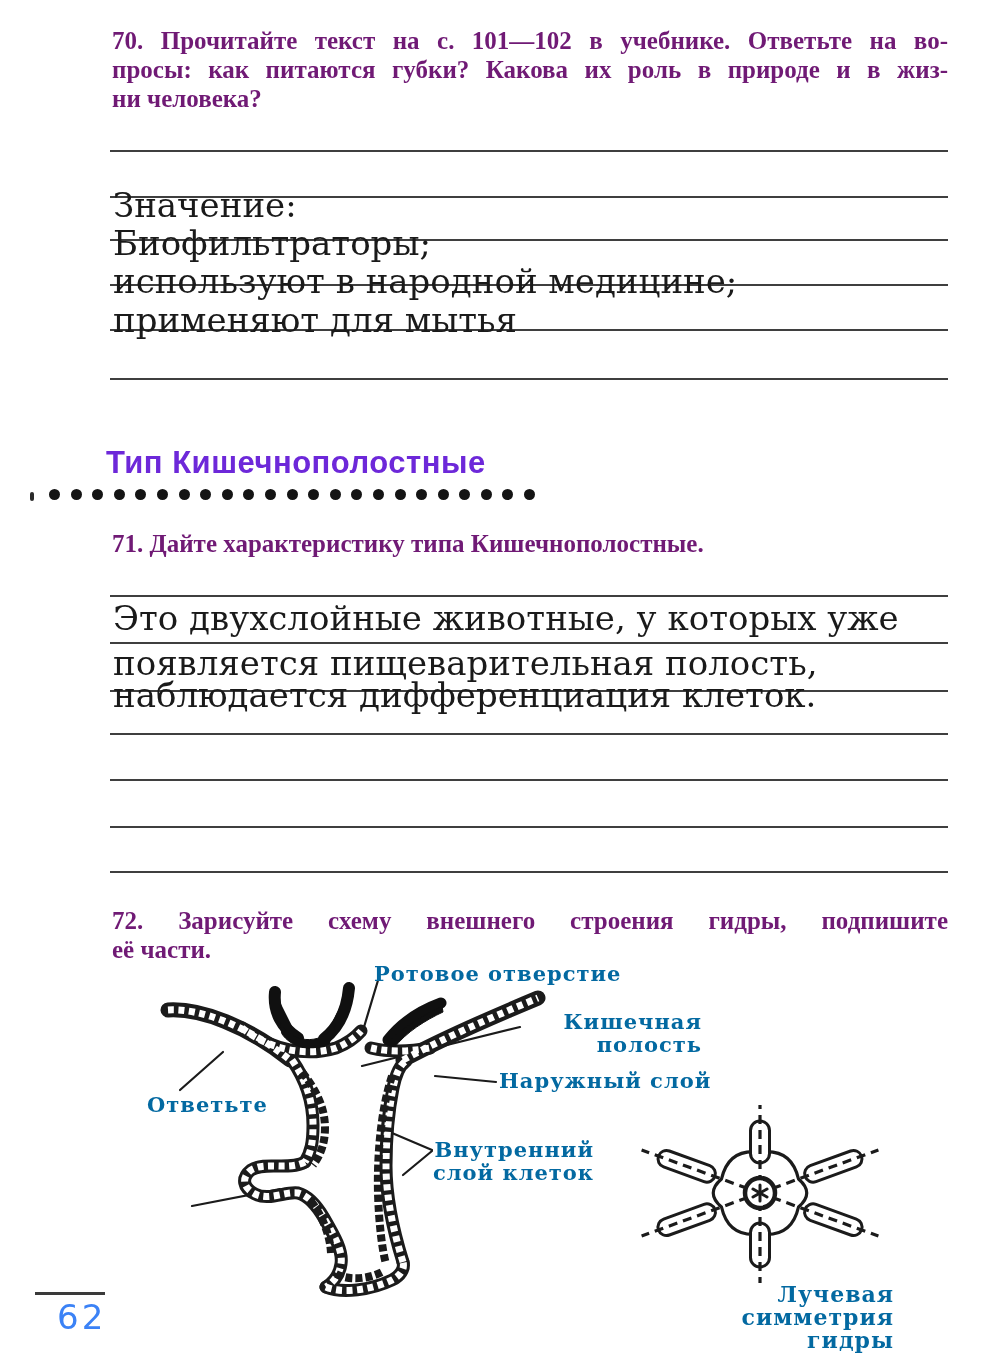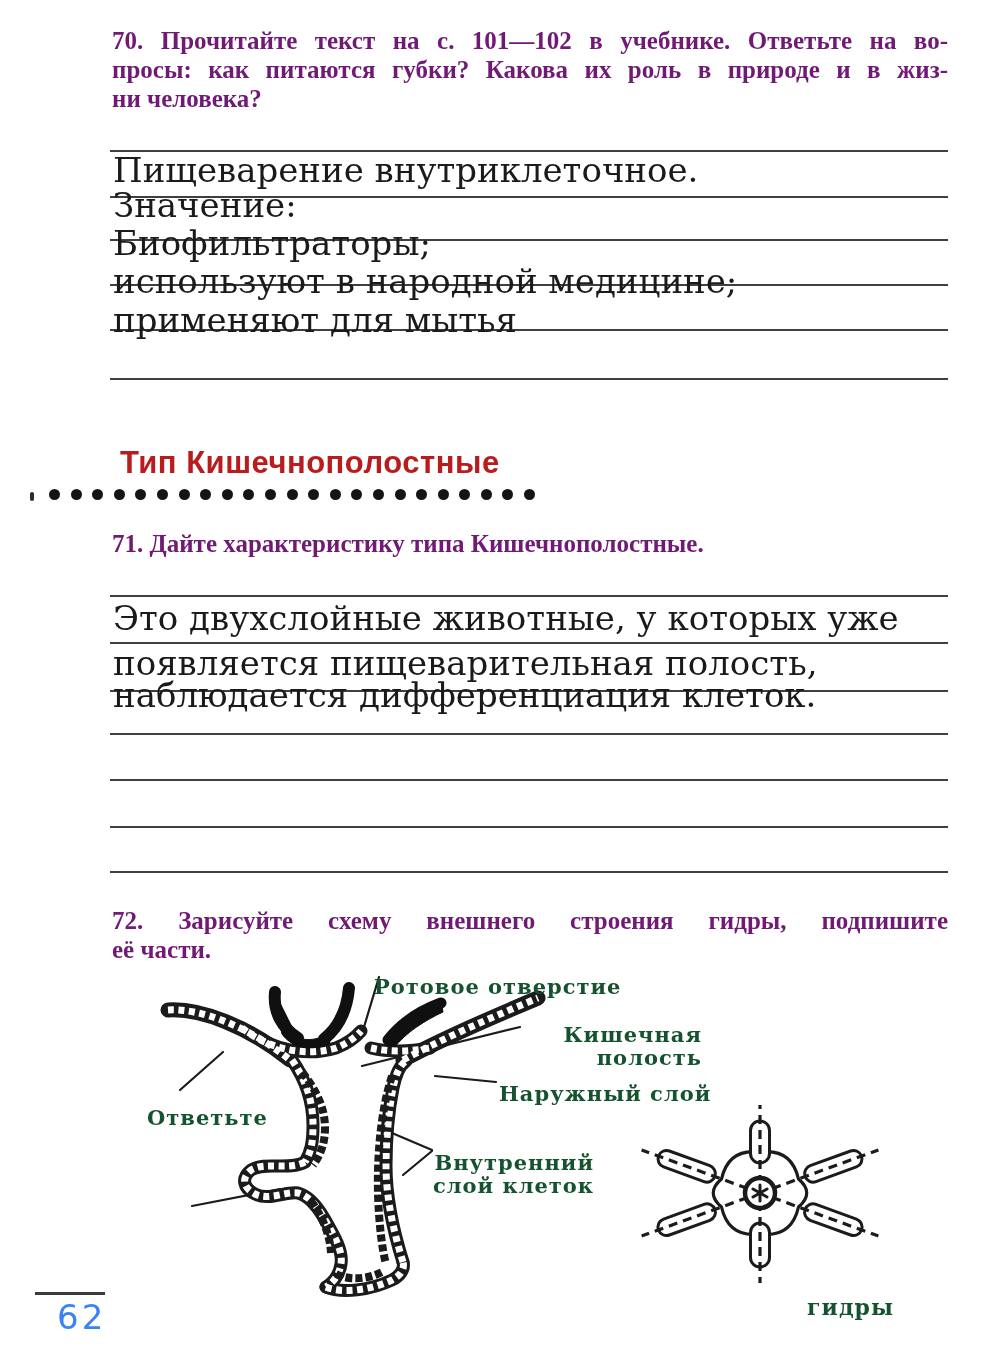--- a/index.html
+++ b/index.html
@@ -7,26 +7,26 @@
         font-family:"Liberation Serif",serif;color:#000;}
   
   .task{position:absolute;left:112px;width:836px;font:bold 25px/29px "Liberation Serif",serif;color:#701a75;}
   .tline{white-space:normal;}
   .just{text-align:justify;text-align-last:justify;}
   
   .rule{position:absolute;left:110px;width:838px;height:0;border-top:2.4px solid #3f3f3f;}
   
   .ans{position:absolute;left:113px;font:400 34px/40px "DejaVu Serif",serif;color:#1a1a1a;white-space:nowrap;}
   
-  .heading{position:absolute;left:120px;top:446px;font:bold 31px/34px "Liberation Sans",sans-serif;color:#b91c1c;letter-spacing:.5px;}
+  .heading{position:absolute;left:106px;top:446px;font:bold 31px/34px "Liberation Sans",sans-serif;color:#6d28d9;letter-spacing:.5px;}
   .dots{position:absolute;left:49px;top:489px;display:flex;gap:10.6px;}
   .dot{width:11px;height:11px;border-radius:50%;background:#141414;flex:0 0 auto;}
   .speck{position:absolute;left:30px;top:492px;width:4px;height:9px;border-radius:2px;background:#2b2b2b;}
   
-  .fig-label{position:absolute;font:bold 21px/23px "DejaVu Serif",serif;color:#14532d;letter-spacing:1px;white-space:nowrap;margin-top:13px;}
+  .fig-label{position:absolute;font:bold 21px/23px "DejaVu Serif",serif;color:#0369a1;letter-spacing:1px;white-space:nowrap;}
   .fig-label.center{text-align:right;white-space:normal;}
   .caption{font-size:22px;line-height:23px;}
   
   .footer-rule{position:absolute;left:35px;top:1292px;width:70px;height:3px;background:#3a3a3a;}
   .page-num{position:absolute;left:57px;top:1299px;font:400 34px/36px "DejaVu Sans",sans-serif;color:#3b82f6;letter-spacing:3px;}
   svg{position:absolute;left:130px;top:960px;}
 </style>
 </head>
 <body>
 
@@ -47,21 +47,20 @@
       <div class="rule" style="top: 378px;"></div>
       <div class="rule" style="top: 595px;"></div>
       <div class="rule" style="top: 642px;"></div>
       <div class="rule" style="top: 690px;"></div>
       <div class="rule" style="top: 733px;"></div>
       <div class="rule" style="top: 779px;"></div>
       <div class="rule" style="top: 826px;"></div>
       <div class="rule" style="top: 871px;"></div>
     </div>
 
-  <div class="ans" style="top:150px">Пищеварение внутриклеточное.</div>
   <div class="ans" style="top:185px">Значение:</div>
   <div class="ans" style="top:223px">Биофильтраторы;</div>
   <div class="ans" style="top:300px">применяют для мытья</div>
   <div class="ans" style="top:261px">используют в народной медицине;</div>
 
   <div class="heading">Тип Кишечнополостные</div>
   <div class="speck"></div>
   <div class="dots">
       <span class="dot"></span>
       <span class="dot"></span>
@@ -214,19 +213,20 @@
     <div>Кишечная</div>
     <div>полость</div>
   </div>
   <div class="fig-label" style="left:499px;top:1069px">Наружный слой</div>
   <div class="fig-label" style="left:147px;top:1093px">Ответьте</div>
   <div class="fig-label center" style="left:426px;top:1138px;width:168px">
     <div>Внутренний</div>
     <div>слой клеток</div>
   </div>
   <div class="fig-label center caption" style="left:628px;top:1283px;width:266px">
+    <div>Лучевая симметрия</div>
     <div>гидры</div>
   </div>
 
   <div class="footer-rule"></div>
   <div class="page-num">62</div>
 
 </div>
 
 </body></html>

